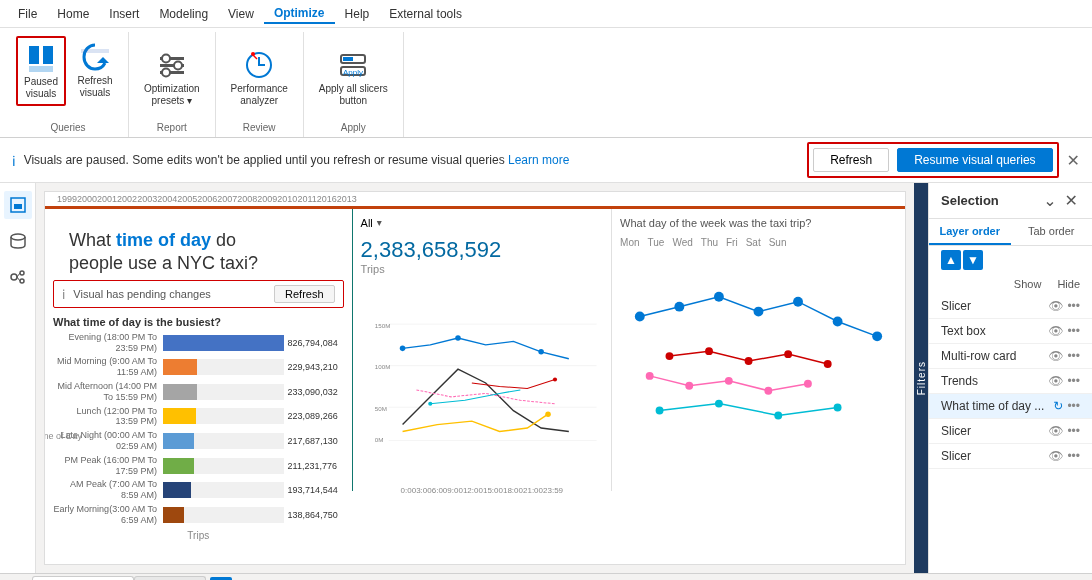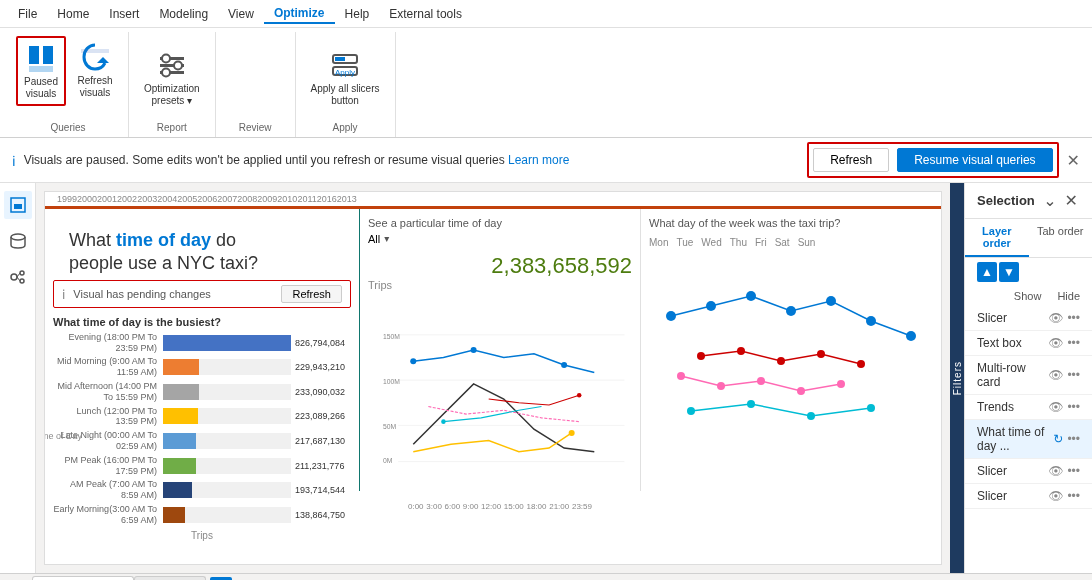--- a/index.html
+++ b/index.html
@@ -39,21 +39,21 @@
 
     
     .canvas-area { flex: 1; background: #f3f2f1; overflow: hidden; padding: 8px; position: relative; }
     .canvas-inner { background: #fff; width: 100%; height: 100%; position: relative; overflow: hidden; border: 1px solid #ddd; }
 
     
     .filters-panel { width: 14px; background: #1e3a5f; display: flex; align-items: center; justify-content: center; cursor: pointer; }
     .filters-text { color: #fff; font-size: 10px; writing-mode: vertical-rl; transform: rotate(180deg); letter-spacing: 1px; }
 
     
-    .selection-panel { width: 128px; background: #fff; border-left: 1px solid #e0e0e0; display: flex; flex-direction: column; }
+    .selection-panel { width: 164px; background: #fff; border-left: 1px solid #e0e0e0; display: flex; flex-direction: column; }
     .selection-header { display: flex; align-items: center; justify-content: space-between; padding: 8px 12px; border-bottom: 1px solid #e0e0e0; }
     .selection-title { font-size: 13px; font-weight: 600; color: #333; }
     .selection-controls { display: flex; gap: 4px; }
     .sel-btn { cursor: pointer; color: #555; font-size: 16px; padding: 0 2px; }
     .tab-bar { display: flex; border-bottom: 1px solid #e0e0e0; }
     .tab { flex: 1; text-align: center; padding: 6px 4px; font-size: 11px; cursor: pointer; color: #555; }
     .tab.active { border-bottom: 2px solid #0078d4; color: #0078d4; font-weight: 600; }
     .show-hide-bar { display: flex; justify-content: flex-end; padding: 4px 12px; gap: 16px; }
     .show-hide-label { font-size: 11px; color: #555; cursor: pointer; }
     .layer-row { display: flex; align-items: center; padding: 5px 12px; font-size: 12px; color: #333; cursor: pointer; border-bottom: 1px solid #f0f0f0; }
@@ -151,20 +151,31 @@
           <circle cx="22" cy="16.5" r="4" fill="#fff" stroke="#555" stroke-width="2"></circle>
           <circle cx="10" cy="23.5" r="4" fill="#fff" stroke="#555" stroke-width="2"></circle>
         </svg>
       </div>
       <div class="ribbon-btn-label">Optimization<br>presets ▾</div>
     </div>
     <div class="ribbon-group-label">Report</div>
   </div>
 
   <div class="ribbon-group">
+    <div class="ribbon-btn" style="margin-top:8px;">
+      <div class="ribbon-btn-icon">
+        <svg width="32" height="32" viewBox="0 0 32 32">
+          <circle cx="16" cy="16" r="12" fill="none" stroke="#0078d4" stroke-width="2"></circle>
+          <path d="M16 8 L16 16 L22 16" fill="none" stroke="#0078d4" stroke-width="2"></path>
+          <path d="M10 6 L14 10" stroke="#f00" stroke-width="1.5"></path>
+          <circle cx="10" cy="5" r="2" fill="#f00"></circle>
+        </svg>
+      </div>
+      <div class="ribbon-btn-label">Performance<br>analyzer</div>
+    </div>
     <div class="ribbon-group-label">Review</div>
   </div>
 
   <div class="ribbon-group">
     <div class="ribbon-btn" style="margin-top:8px;">
       <div class="ribbon-btn-icon">
         <svg width="32" height="32" viewBox="0 0 32 32">
           <rect x="4" y="6" width="24" height="8" rx="2" fill="none" stroke="#555" stroke-width="2"></rect>
           <rect x="4" y="18" width="24" height="8" rx="2" fill="none" stroke="#555" stroke-width="2"></rect>
           <rect x="6" y="8" width="10" height="4" fill="#0078d4"></rect>
@@ -308,28 +319,27 @@
                 <div class="bar-fill" style="width:17%; background:#9e480e; height:100%;"></div>
               </div>
               <div class="bar-value">138,864,750</div>
             </div>
             <div style="text-align:center; font-size:10px; color:#888; margin-top:4px;">Trips</div>
             <div style="position:absolute; left:2px; top:50%; transform:translateY(-50%) rotate(-90deg); font-size:9px; color:#888; transform-origin:center; writing-mode:vertical-rl; left:0px;">Time of Day</div>
           </div>
         </div>
 
         <div class="viz-center">
-          <div style="font-size:11px; color:#555; margin-bottom:4px;">See a particular time of day</div>
           <div style="display:flex; align-items:flex-start; gap:4px; margin-bottom:8px;">
             <span style="font-size:11px;">All</span>
             <span style="font-size:10px; color:#555;">▾</span>
           </div>
 
           
-          <div style="font-size:22px; font-weight:300; color:#4d7c0f;text-align:right;">2,383,658,592</div>
+          <div style="font-size:22px; font-weight:300; color:#0369a1;">2,383,658,592</div>
           <div style="font-size:11px; color:#888; margin-bottom:8px;">Trips</div>
 
           
           <svg width="100%" height="200" viewBox="0 0 350 200" class="chart-svg">
 
             <text x="20" y="20" font-size="9" fill="#888">150M</text>
             <text x="20" y="80" font-size="9" fill="#888">100M</text>
             <text x="20" y="140" font-size="9" fill="#888">50M</text>
             <text x="20" y="185" font-size="9" fill="#888">0M</text>
 

